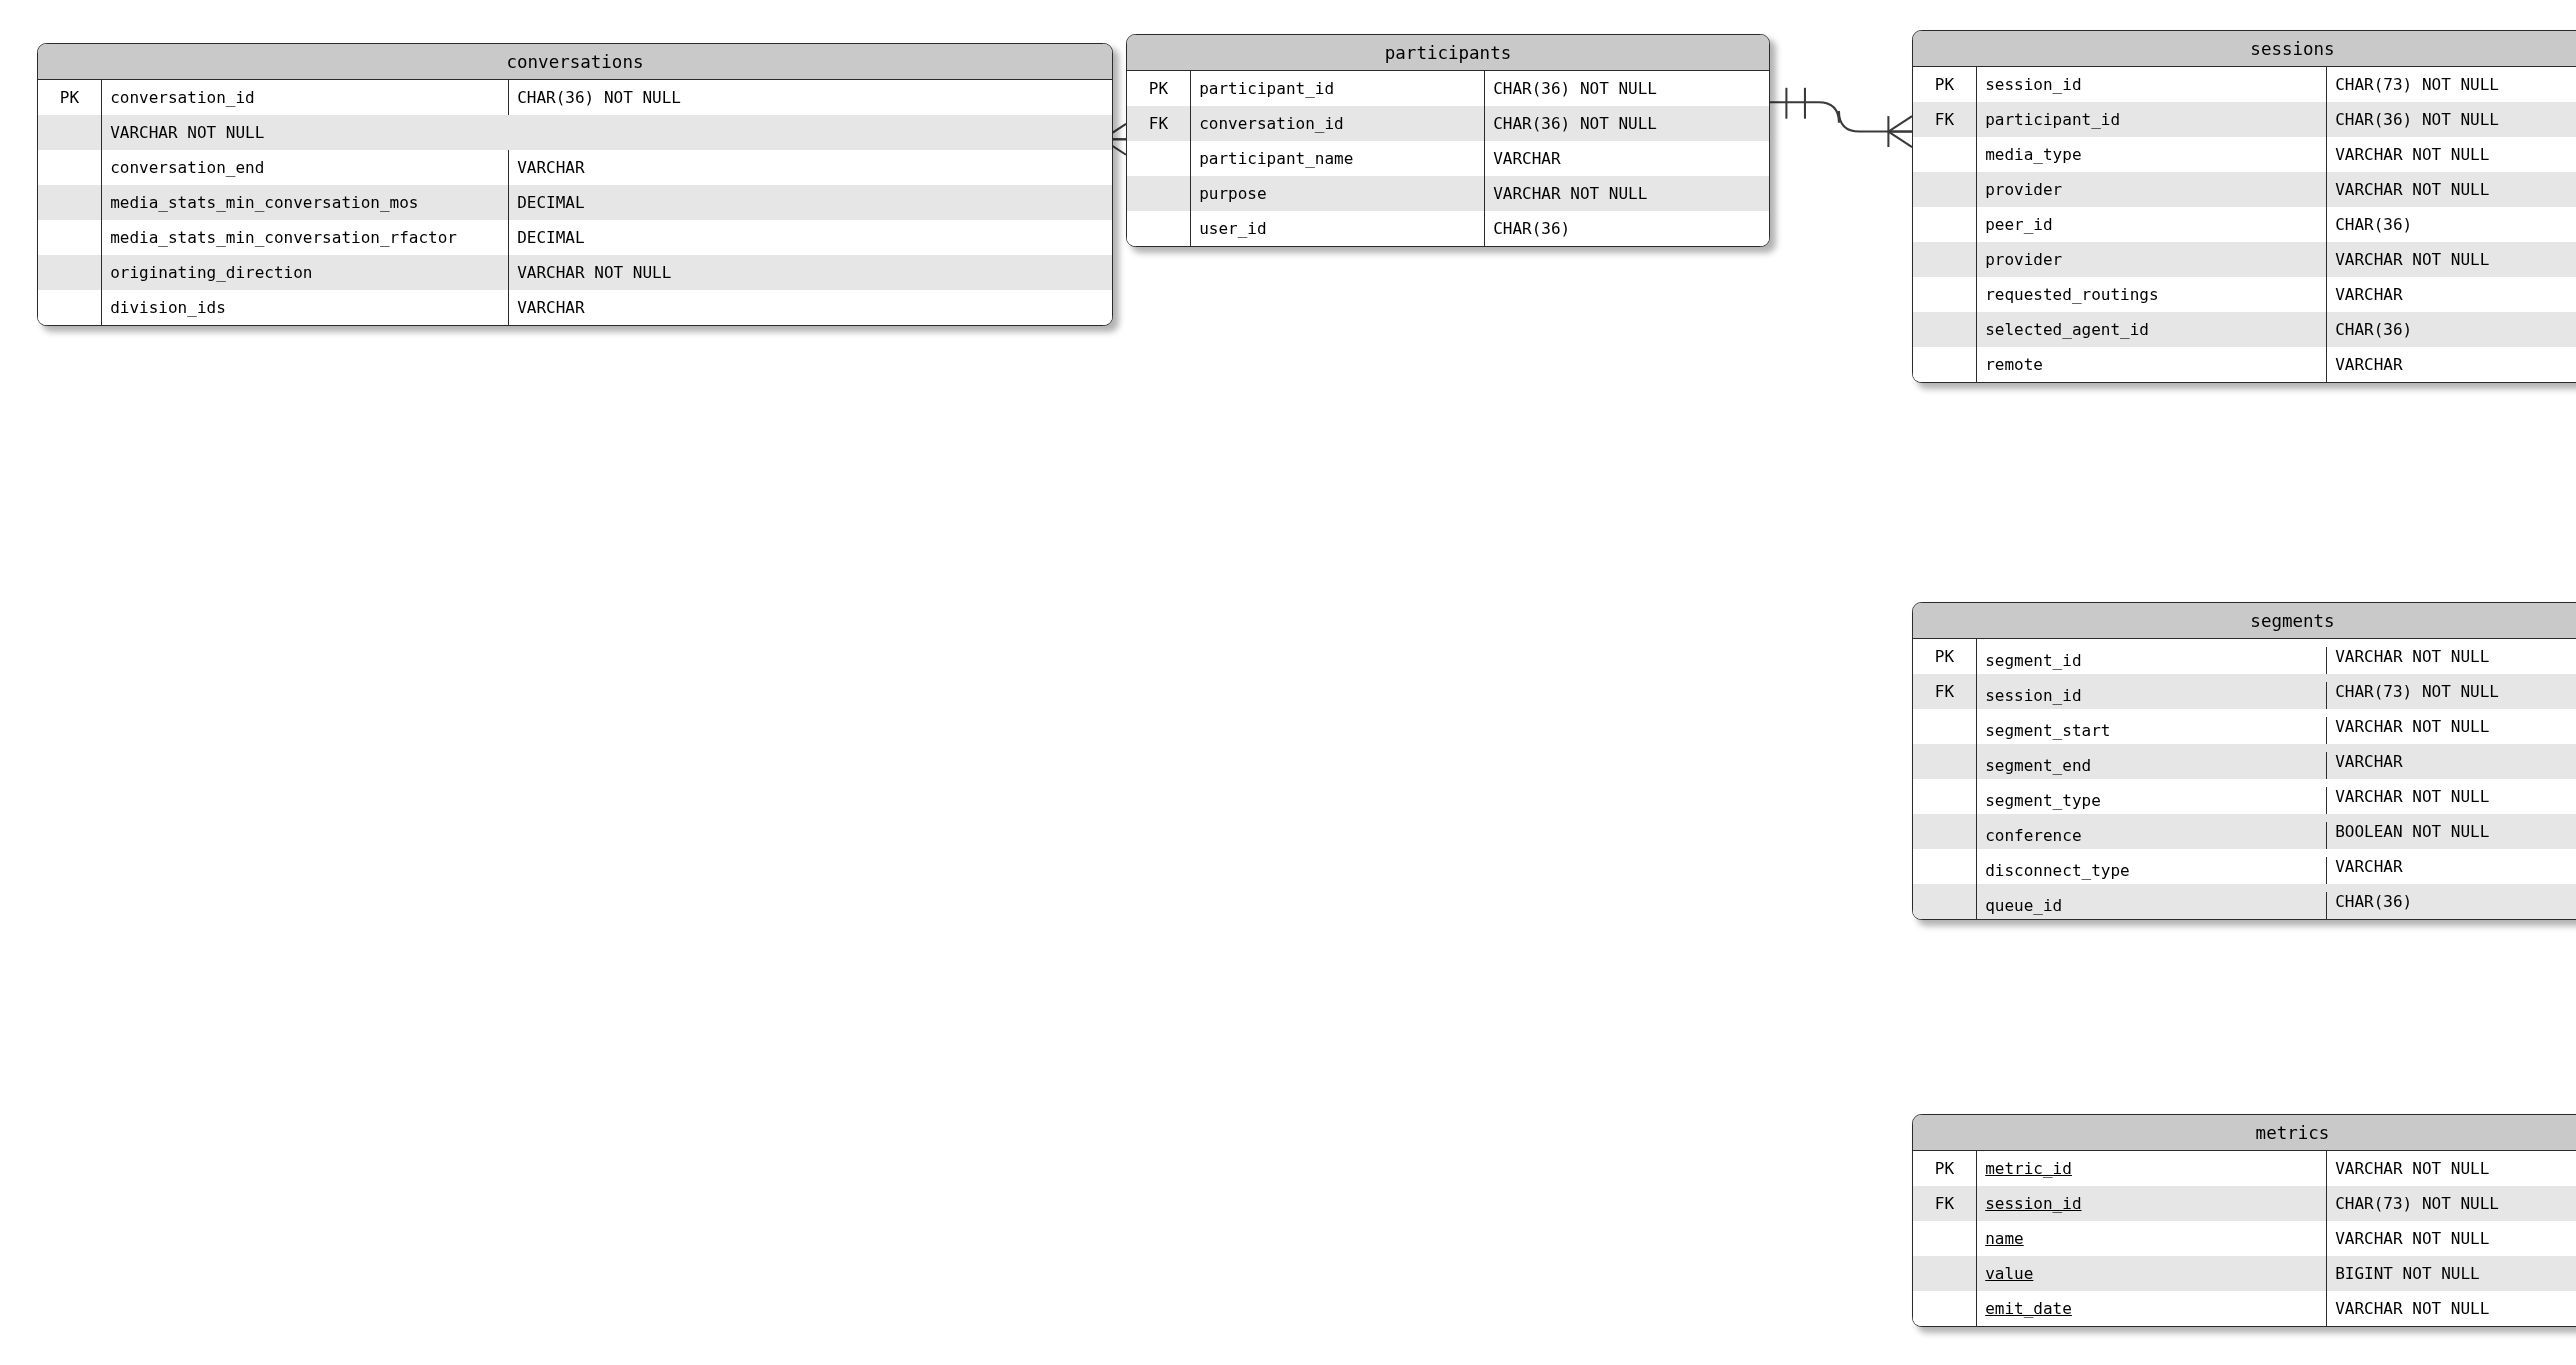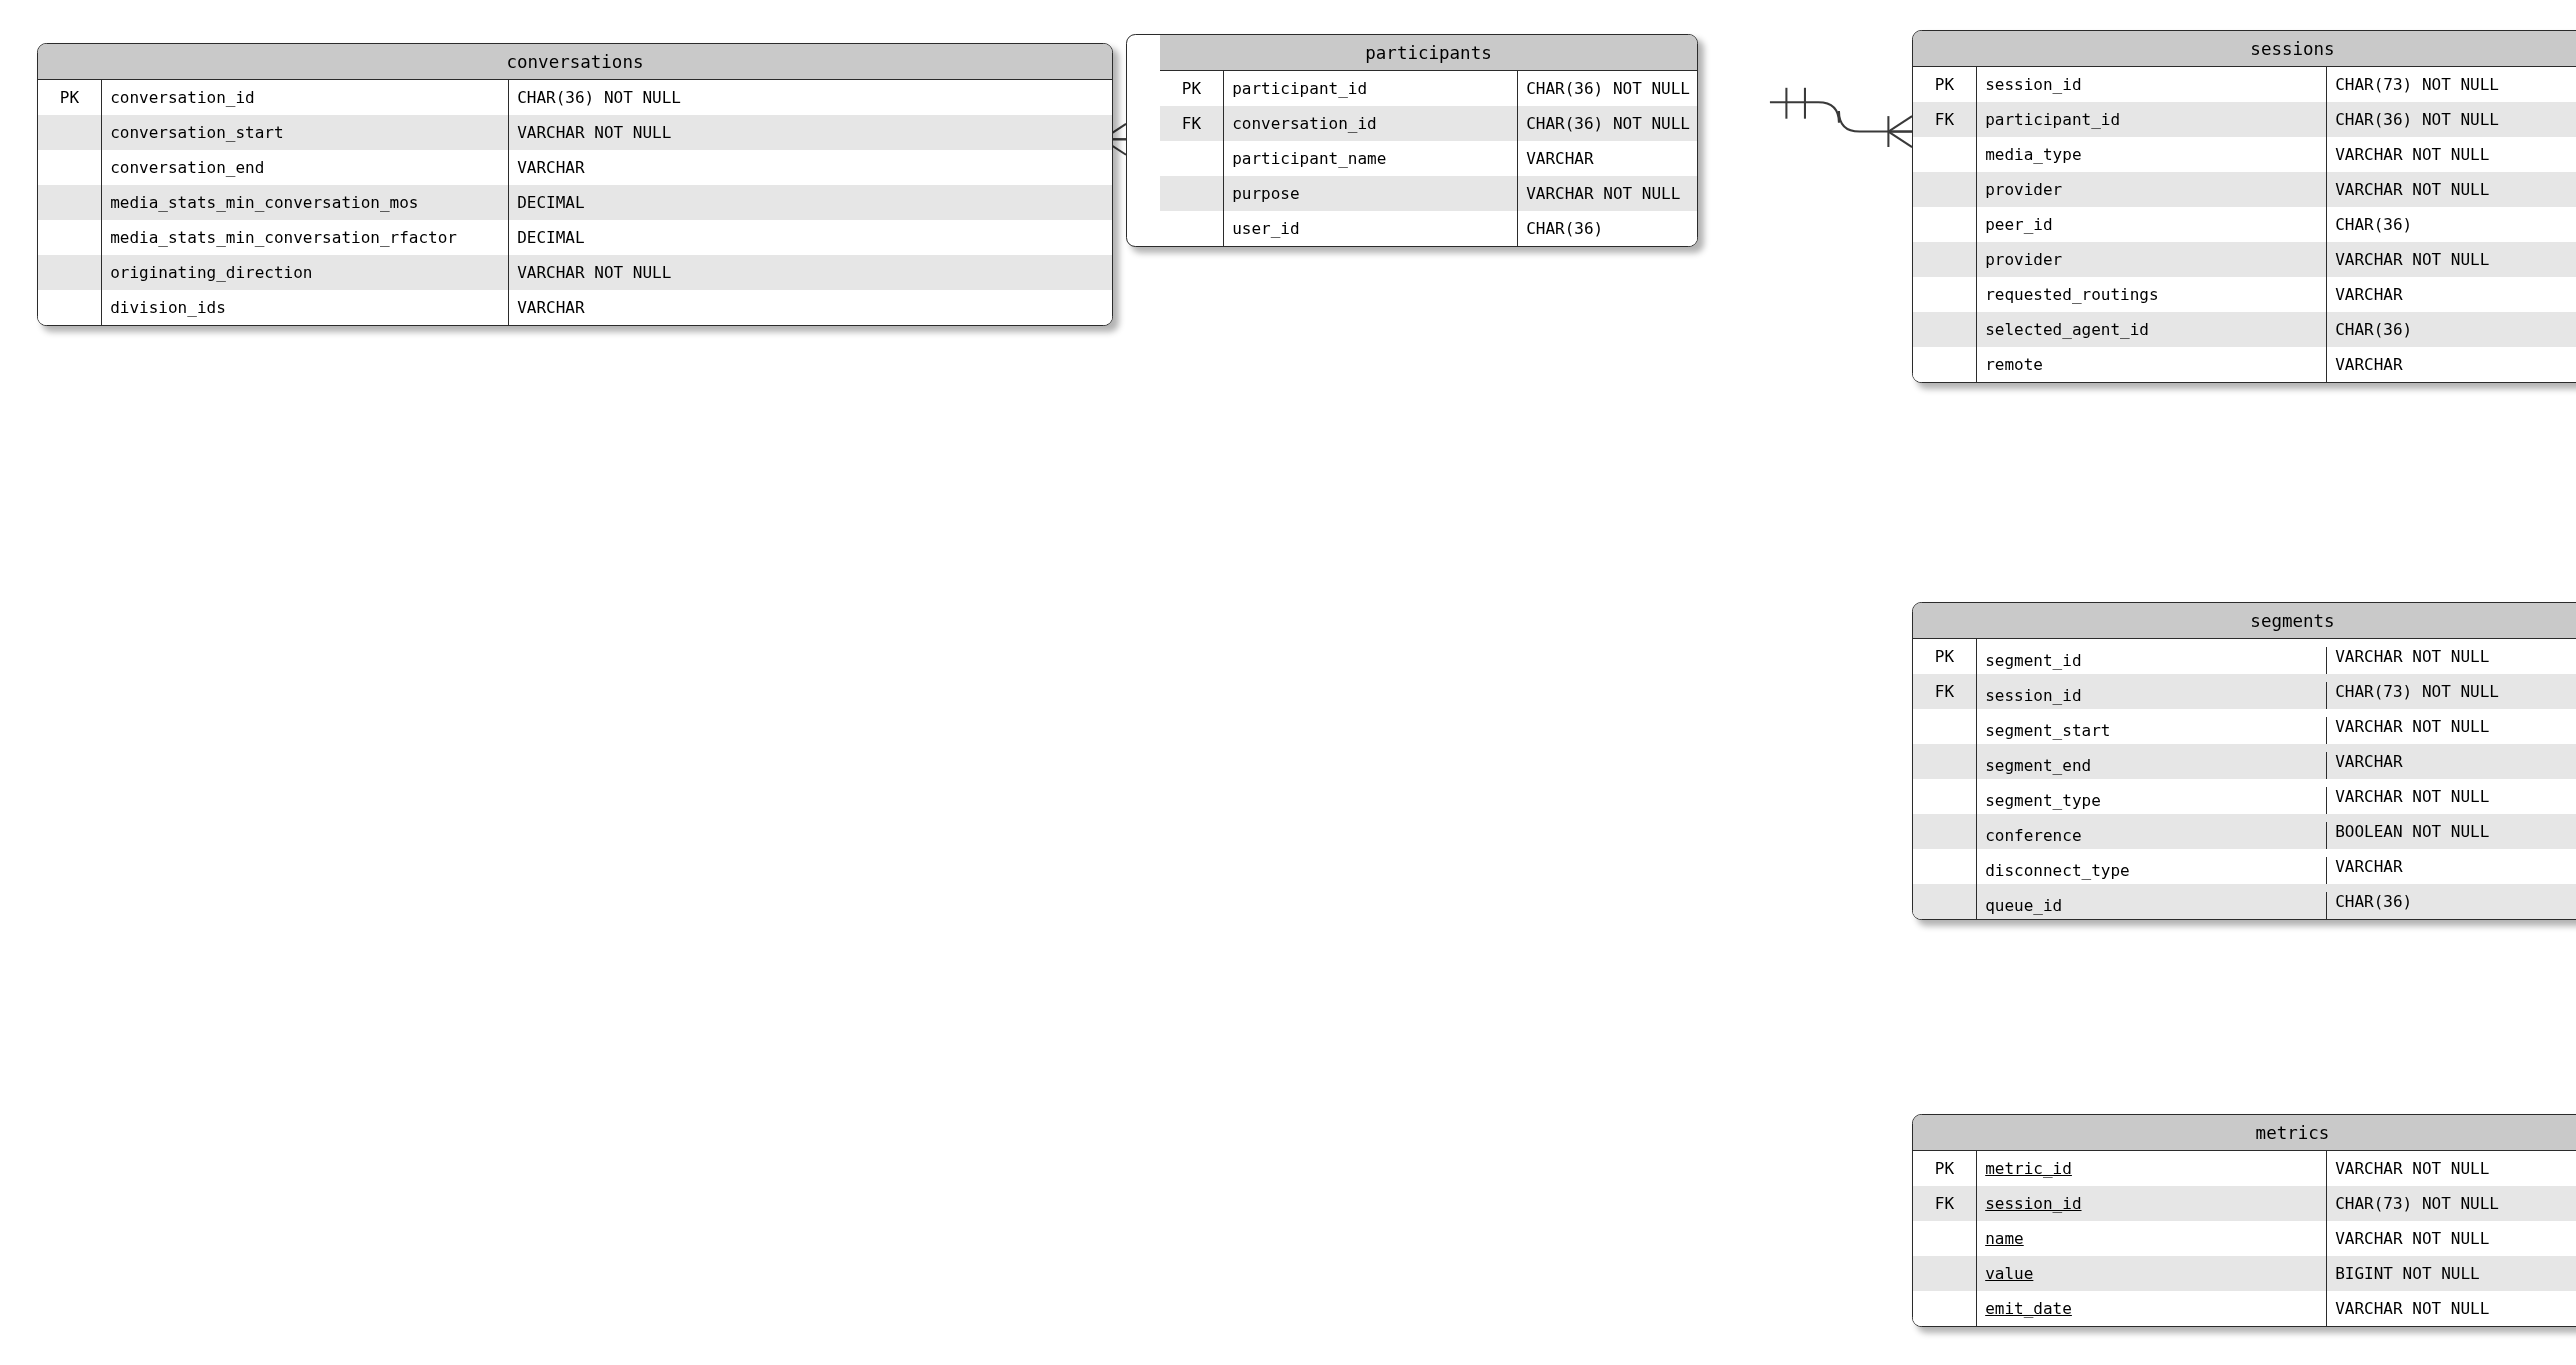--- a/index.html
+++ b/index.html
@@ -144,21 +144,20 @@
       <span class="entity-title">conversations</span>
     </div>
     <div class="entity-body">
       <div class="attr-row">
         <span class="key-cell">PK</span>
         <span class="name-cell">conversation_id</span>
         <span class="type-cell">CHAR(36) NOT NULL</span>
       </div>
       <div class="attr-row alt">
         <span class="key-cell"></span>
-        <span class="name-cell">conversation_start</span>
         <span class="type-cell">VARCHAR NOT NULL</span>
       </div>
       <div class="attr-row">
         <span class="key-cell"></span>
         <span class="name-cell">conversation_end</span>
         <span class="type-cell">VARCHAR</span>
       </div>
       <div class="attr-row alt">
         <span class="key-cell"></span>
         <span class="name-cell">media_stats_min_conversation_mos</span>
@@ -175,21 +174,21 @@
         <span class="type-cell">VARCHAR NOT NULL</span>
       </div>
       <div class="attr-row">
         <span class="key-cell"></span>
         <span class="name-cell">division_ids</span>
         <span class="type-cell">VARCHAR</span>
       </div>
     </div>
   </div>
 
-  <div class="entity ent-participants" style="left:1126px; top:34px; width:572px;padding-left:33px;">
+  <div class="entity ent-participants" style="left:1126px; top:34px; width:644px;">
     <div class="entity-header">
       <span class="entity-title">participants</span>
     </div>
     <div class="entity-body">
       <div class="attr-row">
         <span class="key-cell">PK</span>
         <span class="name-cell">participant_id</span>
         <span class="type-cell">CHAR(36) NOT NULL</span>
       </div>
       <div class="attr-row alt">

